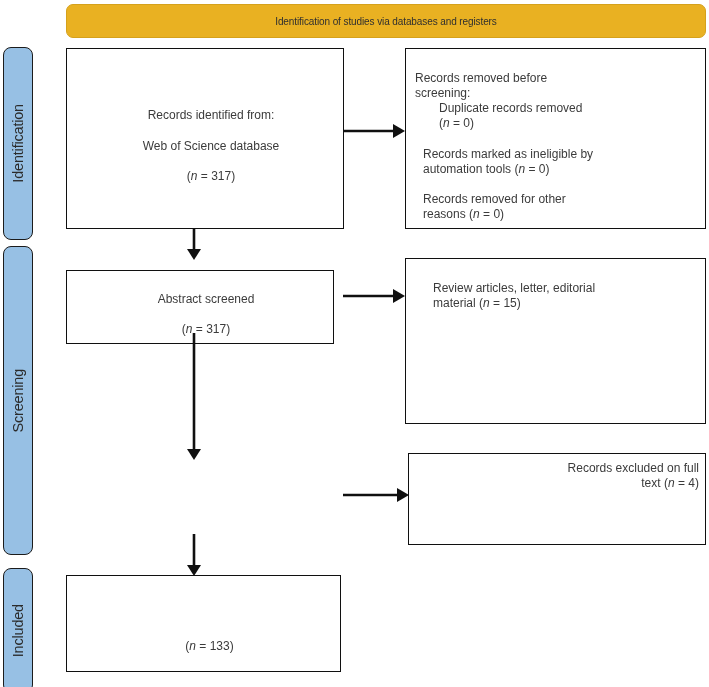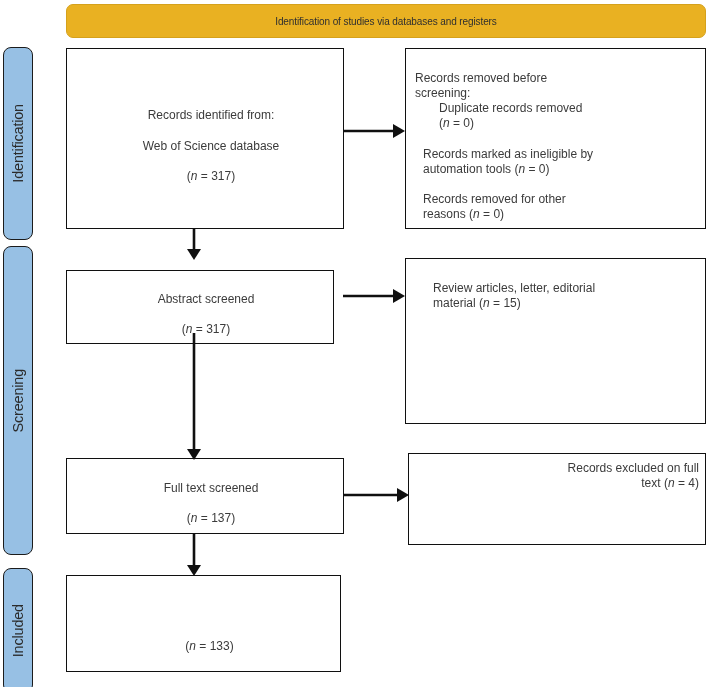--- a/index.html
+++ b/index.html
@@ -166,26 +166,20 @@
     </div>
   </div>
 
   <div class="flow-box left-aligned" id="box-excluded-title">
     <div class="box-text">
       <span class="sub-text tight">Review articles, letter, editorial
 material (<em class="n-italic">n</em> = 15)</span>
     </div>
   </div>
 
-  <div class="flow-box centered" id="box-fulltext">
-    <div class="box-text">
-      <span>Full text screened</span><br>
-      <span>(<em class="n-italic">n</em> = 137)</span>
-    </div>
-  </div>
 
   <div class="flow-box left-aligned" id="box-excluded-full">
     <div class="box-text">Records excluded on full
 text (<em class="n-italic">n</em> = 4)</div>
   </div>
 
   <div class="flow-box centered" id="box-included">
     <div class="box-text">
       <br>
       <span>(<em class="n-italic">n</em> = 133)</span>

